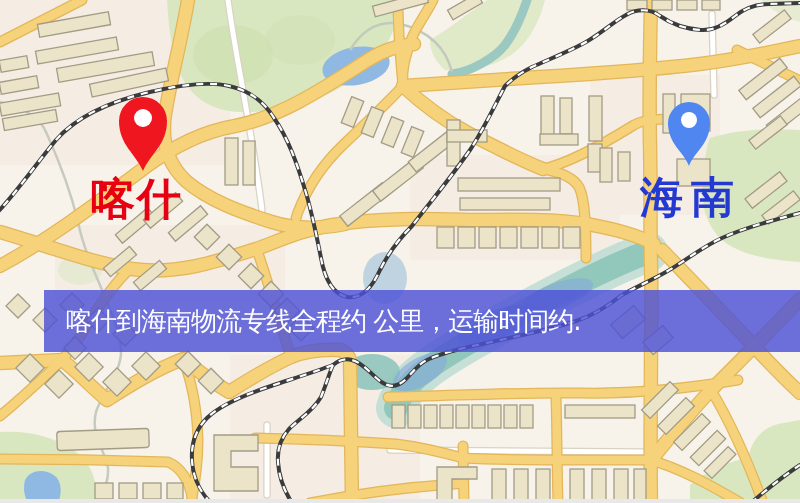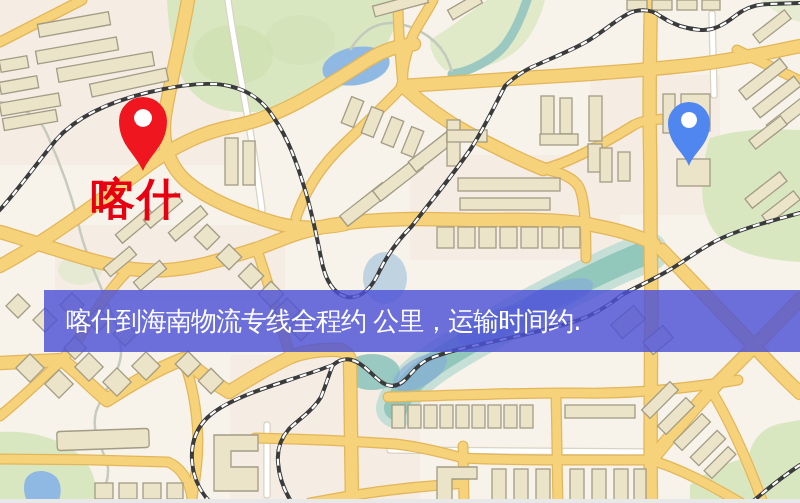--- a/index.html
+++ b/index.html
@@ -294,19 +294,20 @@
     <path d="M 143,171 C 136,154 119,145 119,121 A 24,24 0 1 1 167,121 C 167,145 150,154 143,171 Z" fill="#ef1620"></path>
     <circle cx="143" cy="118" r="9" fill="#ffffff"></circle>
   </g>
   <g>
     <path d="M 689,166 C 684,152 668,144 668,123 A 21,21 0 1 1 710,123 C 710,144 694,152 689,166 Z" fill="#4f86ef"></path>
     <circle cx="689" cy="120" r="8" fill="#ffffff"></circle>
   </g>
 </svg>
 
 <div class="map-label label-origin" style="color: rgb(230, 0, 18);">喀什</div>
+<div class="map-label label-dest" style="color: rgb(36, 56, 210);">海南</div>
 
 <div class="banner">
   <div class="banner-bg" style="background-color: rgb(77, 82, 214);"></div>
   <span class="banner-text" style="color: rgb(255, 255, 255);">喀什到海南物流专线全程约 公里，运输时间约.</span>
 </div>
 
 </div>
 
 </body></html>

